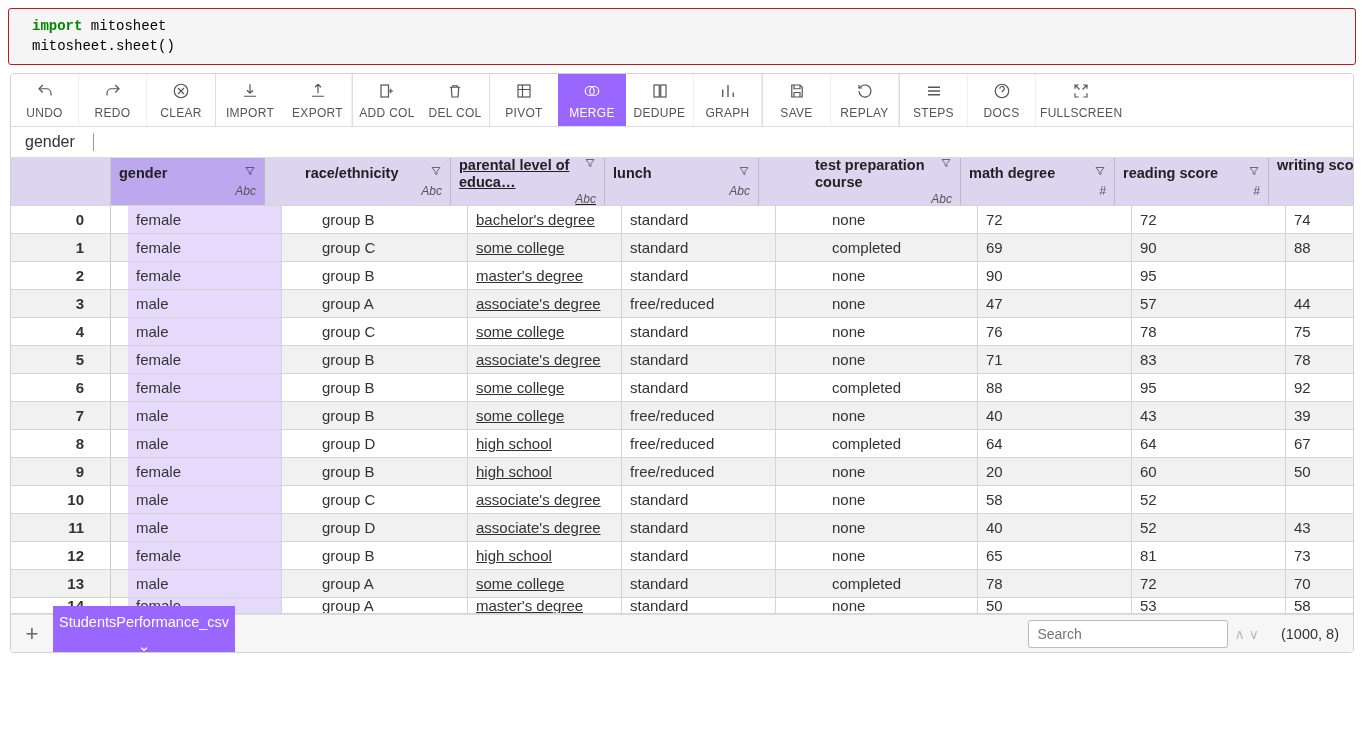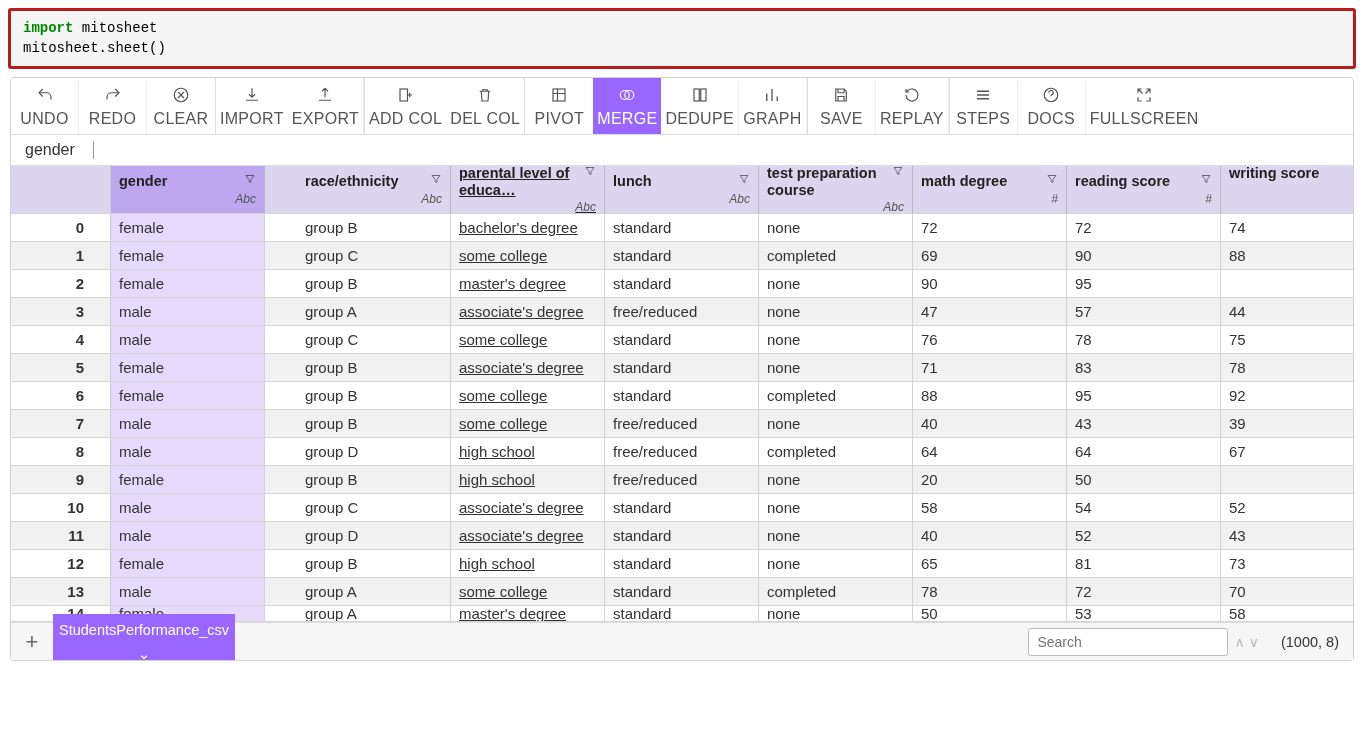--- a/index.html
+++ b/index.html
@@ -1,50 +1,50 @@
 <!DOCTYPE html>
 <html><head>
 <meta charset="utf-8">
 <style>
 * { box-sizing: border-box; margin: 0; padding: 0; }
 body { font-family: -apple-system, BlinkMacSystemFont, 'Segoe UI', Arial, sans-serif; font-size: 14px; background: #fff; width: 1364px; }
-.code-block { background: #f5f5f5; border: 3px solid #b91c1c; border-radius: 3px; padding: 8px 12px; margin: 8px; font-family: 'Courier New', monospace; font-size: 14px; line-height: 1.4; }
+.code-block { background: #f5f5f5; border: 1px solid #b91c1c; border-radius: 3px; padding: 8px 23px; margin: 8px; font-family: 'Courier New', monospace; font-size: 14px; line-height: 1.4; }
 .code-block .kw { color: #008800; font-weight: bold; }
 .sheet-container { margin: 4px 10px; border: 1px solid #d0d0d0; border-radius: 4px; overflow: hidden; }
 .toolbar { display: flex; border-bottom: 1px solid #ddd; background: #fff; }
-.toolbar-btn { display: flex; flex-direction: column; align-items: center; justify-content: center; padding: 8px 4px 6px; min-width: 68px; cursor: pointer; color: #555; font-size: 16px; letter-spacing: 0.3px; border-right: 1px solid #eee; }
+.toolbar-btn { display: flex; flex-direction: column; align-items: center; justify-content: center; padding: 8px 4px 6px; min-width: 68px; cursor: pointer; color: #555; font-size: 12px; letter-spacing: 0.3px; border-right: 1px solid #eee; }
 .toolbar-btn:nth-child(3), .toolbar-btn:nth-child(5), .toolbar-btn:nth-child(7), .toolbar-btn:nth-child(8), .toolbar-btn:nth-child(9), .toolbar-btn:nth-child(10), .toolbar-btn:nth-child(11), .toolbar-btn:nth-child(12), .toolbar-btn:last-child { border-right: none; }
 .toolbar-btn.active { background: #9966ff; color: #fff; }
 .toolbar-btn .icon { font-size: 18px; margin-bottom: 6px; }
 .toolbar-sep { width: 1px; background: #ddd; }
 .formula-bar { display: flex; align-items: center; padding: 6px 14px; border-bottom: 1px solid #ddd; font-size: 16px; color: #333; }
 .formula-label { margin-right: 18px; }
 .formula-input { flex: 1; border: none; outline: none; font-size: 15px; }
 .grid { display: flex; flex-direction: column; overflow: hidden; }
 .header-row, .data-row { display: flex; border-bottom: 1px solid #d5d5d5; }
 .header-row { background: #dcd5f0; height: 48px; }
 .row-num-cell { width: 100px; min-width: 100px; display: flex; align-items: center; justify-content: flex-end; padding-right: 26px; font-weight: 600; font-size: 15px; color: #333; border-right: 1px solid #ccc; }
 .header-cell { display: flex; flex-direction: column; justify-content: center; padding: 4px 8px; border-right: 1px solid #bbb; position: relative; font-size: 14.5px; font-weight: 600; color: #222; }
 .header-cell.selected { background: #bda8ef; }
 .header-top { display: flex; justify-content: space-between; align-items: flex-start; }
 .header-name { line-height: 1.15; }
 .header-bottom { display: flex; justify-content: flex-end; font-size: 12px; font-weight: 400; font-style: italic; color: #555; margin-top: 2px; }
 .filter-icon { font-size: 12px; opacity: 0.6; }
 .data-cell { padding: 5px 8px; border-right: 1px solid #d5d5d5; font-size: 15px; color: #333; overflow: hidden; white-space: nowrap; display: flex; align-items: center; }
 .data-row:nth-child(odd) { background: #f1f1f1; }
 .data-row:nth-child(even) { background: #fff; }
-.gender-cell { background: #e5dafc !important; }
+.gender-cell { background: #e5dafc !important; margin-left: 17px; }
 .data-row.cutoff { height: 16px; overflow: hidden; }
 .data-row.cutoff .data-cell, .data-row.cutoff .row-num-cell { align-items: flex-start; padding-top: 0; line-height: 1; overflow: hidden; }
 
 .col-gender { width: 154px; min-width: 154px; }
 .col-race { width: 154px; min-width: 154px; margin-left: 32px; }
 .col-parent { width: 154px; min-width: 154px; text-decoration: underline; }
 .col-lunch { width: 154px; min-width: 154px; }
-.col-prep { width: 154px; min-width: 154px; }
+.col-prep { width: 154px; min-width: 154px; margin-left: 48px; }
 .col-math { width: 154px; min-width: 154px; }
 .col-read { width: 154px; min-width: 154px; }
 .col-write { width: 154px; min-width: 154px; gap: 16px; }
 .footer { display: flex; align-items: center; border-top: 1px solid #ddd; background: #f6f6f6; height: 38px; }
 .add-tab { width: 42px; display: flex; align-items: center; justify-content: center; font-size: 22px; color: #666; cursor: pointer; }
 .sheet-tab { background: #9966ff; color: #fff; padding: 8px 6px; font-weight: 500; font-size: 14.5px; display: flex; align-items: center; gap: 8px; cursor: pointer; flex-direction: column; }
 .footer-spacer { flex: 1; }
 .search-box { border: 1px solid #bbb; border-radius: 3px; padding: 5px 8px; width: 200px; font-size: 14px; display: flex; align-items: center; gap: 8px; color: #888; margin-right: 6px; background: #fff; }
 .search-box input { border: none; outline: none; flex: 1; font-size: 14px; }
 .search-arrows { display: flex; flex-direction: row; gap: 4px; color: #bbb; margin-right: 8px; font-size: 14px; }
@@ -406,31 +406,31 @@
         <div class="data-cell col-write">67</div>
       </div>
       <div class="data-row">
         <div class="row-num-cell">9</div>
         <div class="data-cell col-gender gender-cell">female</div>
         <div class="data-cell col-race">group B</div>
         <div class="data-cell col-parent">high school</div>
         <div class="data-cell col-lunch">free/reduced</div>
         <div class="data-cell col-prep">none</div>
         <div class="data-cell col-math">20</div>
+        <div class="data-cell col-read">60</div>
         <div class="data-cell col-write">50</div>
       </div>
       <div class="data-row">
         <div class="row-num-cell">10</div>
         <div class="data-cell col-gender gender-cell">male</div>
         <div class="data-cell col-race">group C</div>
         <div class="data-cell col-parent">associate's degree</div>
         <div class="data-cell col-lunch">standard</div>
         <div class="data-cell col-prep">none</div>
         <div class="data-cell col-math">58</div>
-        <div class="data-cell col-read">54</div>
         <div class="data-cell col-write">52</div>
       </div>
       <div class="data-row">
         <div class="row-num-cell">11</div>
         <div class="data-cell col-gender gender-cell">male</div>
         <div class="data-cell col-race">group D</div>
         <div class="data-cell col-parent">associate's degree</div>
         <div class="data-cell col-lunch">standard</div>
         <div class="data-cell col-prep">none</div>
         <div class="data-cell col-math">40</div>

